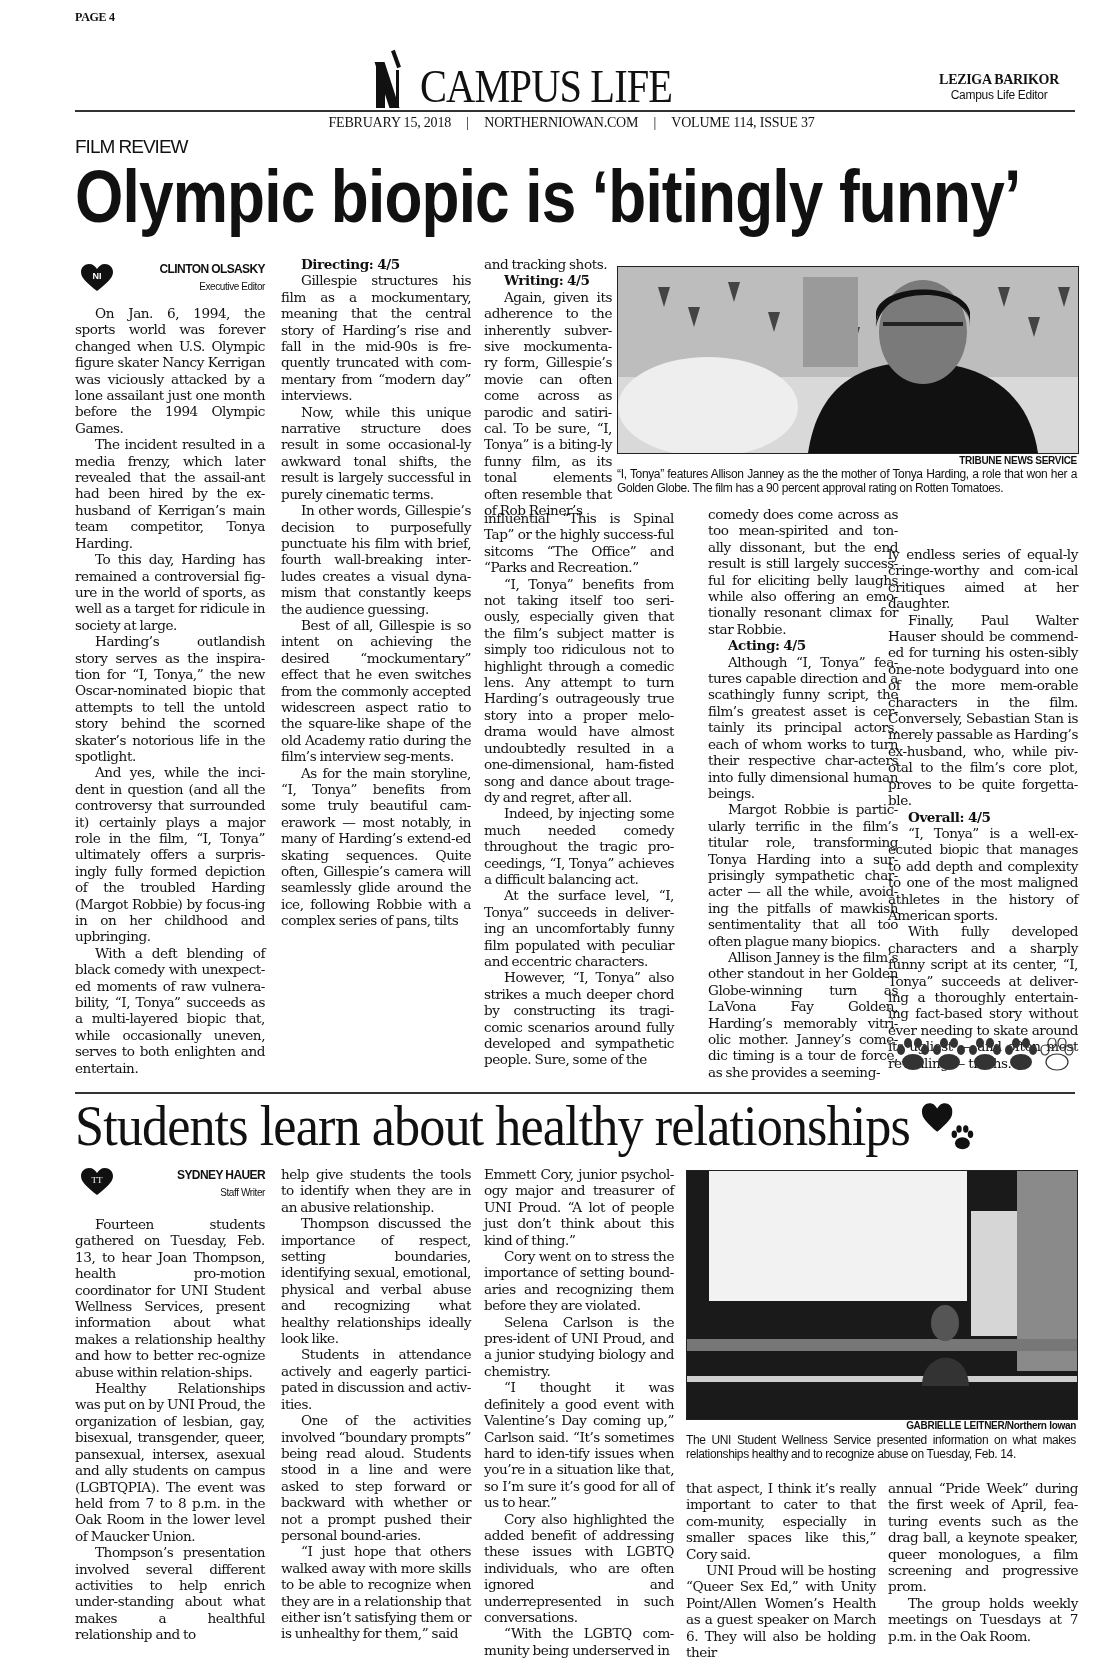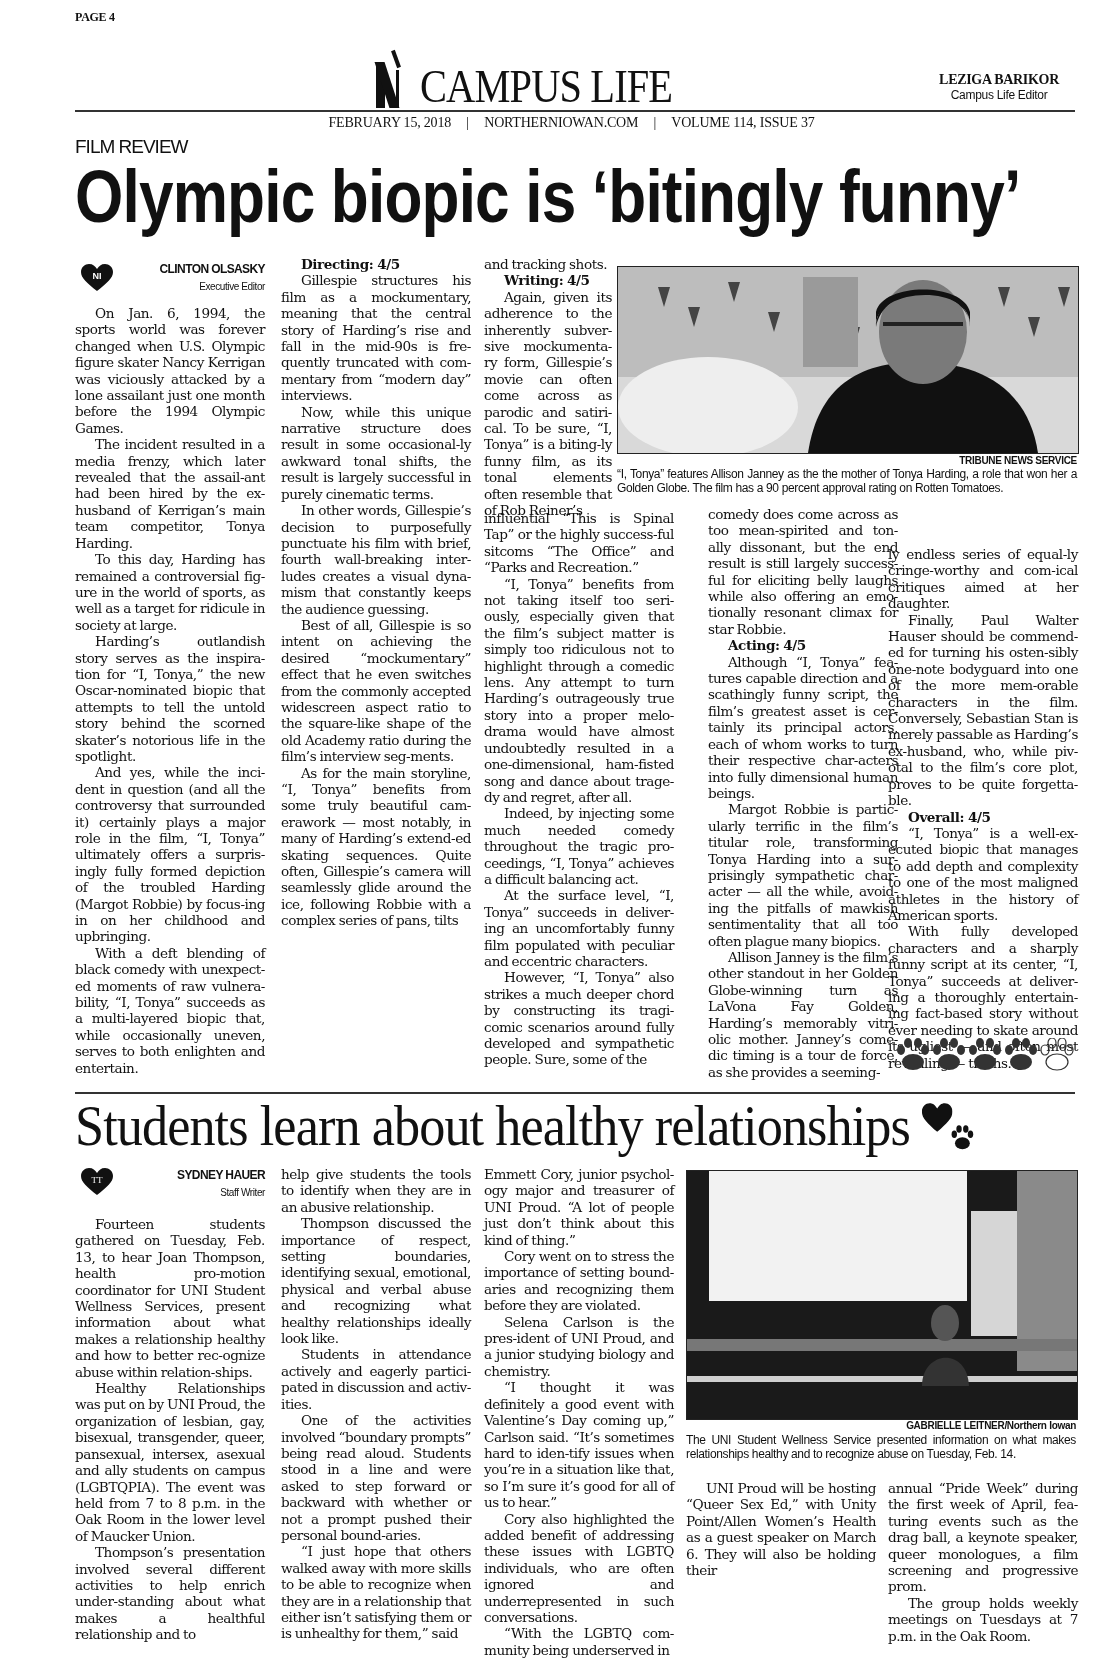--- a/index.html
+++ b/index.html
@@ -223,20 +223,21 @@
   </div>
 <div class="col" style="left:484px; top:1166px; width:190px;">
     <p class="noindent">Emmett Cory, junior psychol-ogy major and treasurer of UNI Proud. “A lot of people just don’t think about this kind of thing.”</p>
     <p>Cory went on to stress the importance of setting bound-aries and recognizing them before they are violated.</p>
     <p>Selena Carlson is the pres-ident of UNI Proud, and a junior studying biology and chemistry.</p>
     <p>“I thought it was definitely a good event with Valentine’s Day coming up,” Carlson said. “It’s sometimes hard to iden-tify issues when you’re in a situation like that, so I’m sure it’s good for all of us to hear.”</p>
     <p>Cory also highlighted the added benefit of addressing these issues with LGBTQ individuals, who are often ignored and underrepresented in such conversations.</p>
     <p>“With the LGBTQ com-munity being underserved in</p>
   </div>
 <div class="col" style="left:686px; top:1480px; width:190px;">
+    <p class="noindent">that aspect, I think it’s really important to cater to that com-munity, especially in smaller spaces like this,” Cory said.</p>
     <p>UNI Proud will be hosting “Queer Sex Ed,” with Unity Point/Allen Women’s Health as a guest speaker on March 6. They will also be holding their</p>
   </div>
 <div class="col" style="left:888px; top:1480px; width:190px;">
     <p class="noindent">annual “Pride Week” during the first week of April, fea-turing events such as the drag ball, a keynote speaker, queer monologues, a film screening and progressive prom.</p>
     <p>The group holds weekly meetings on Tuesdays at 7 p.m. in the Oak Room.</p>
   </div>
 
 <div class="photo" style="left:686px; top:1170px; width:390px; height:248px; background:#111;">
   <svg width="390" height="248" viewBox="0 0 390 248">
     <rect width="390" height="248" fill="#1a1a1a"></rect>

